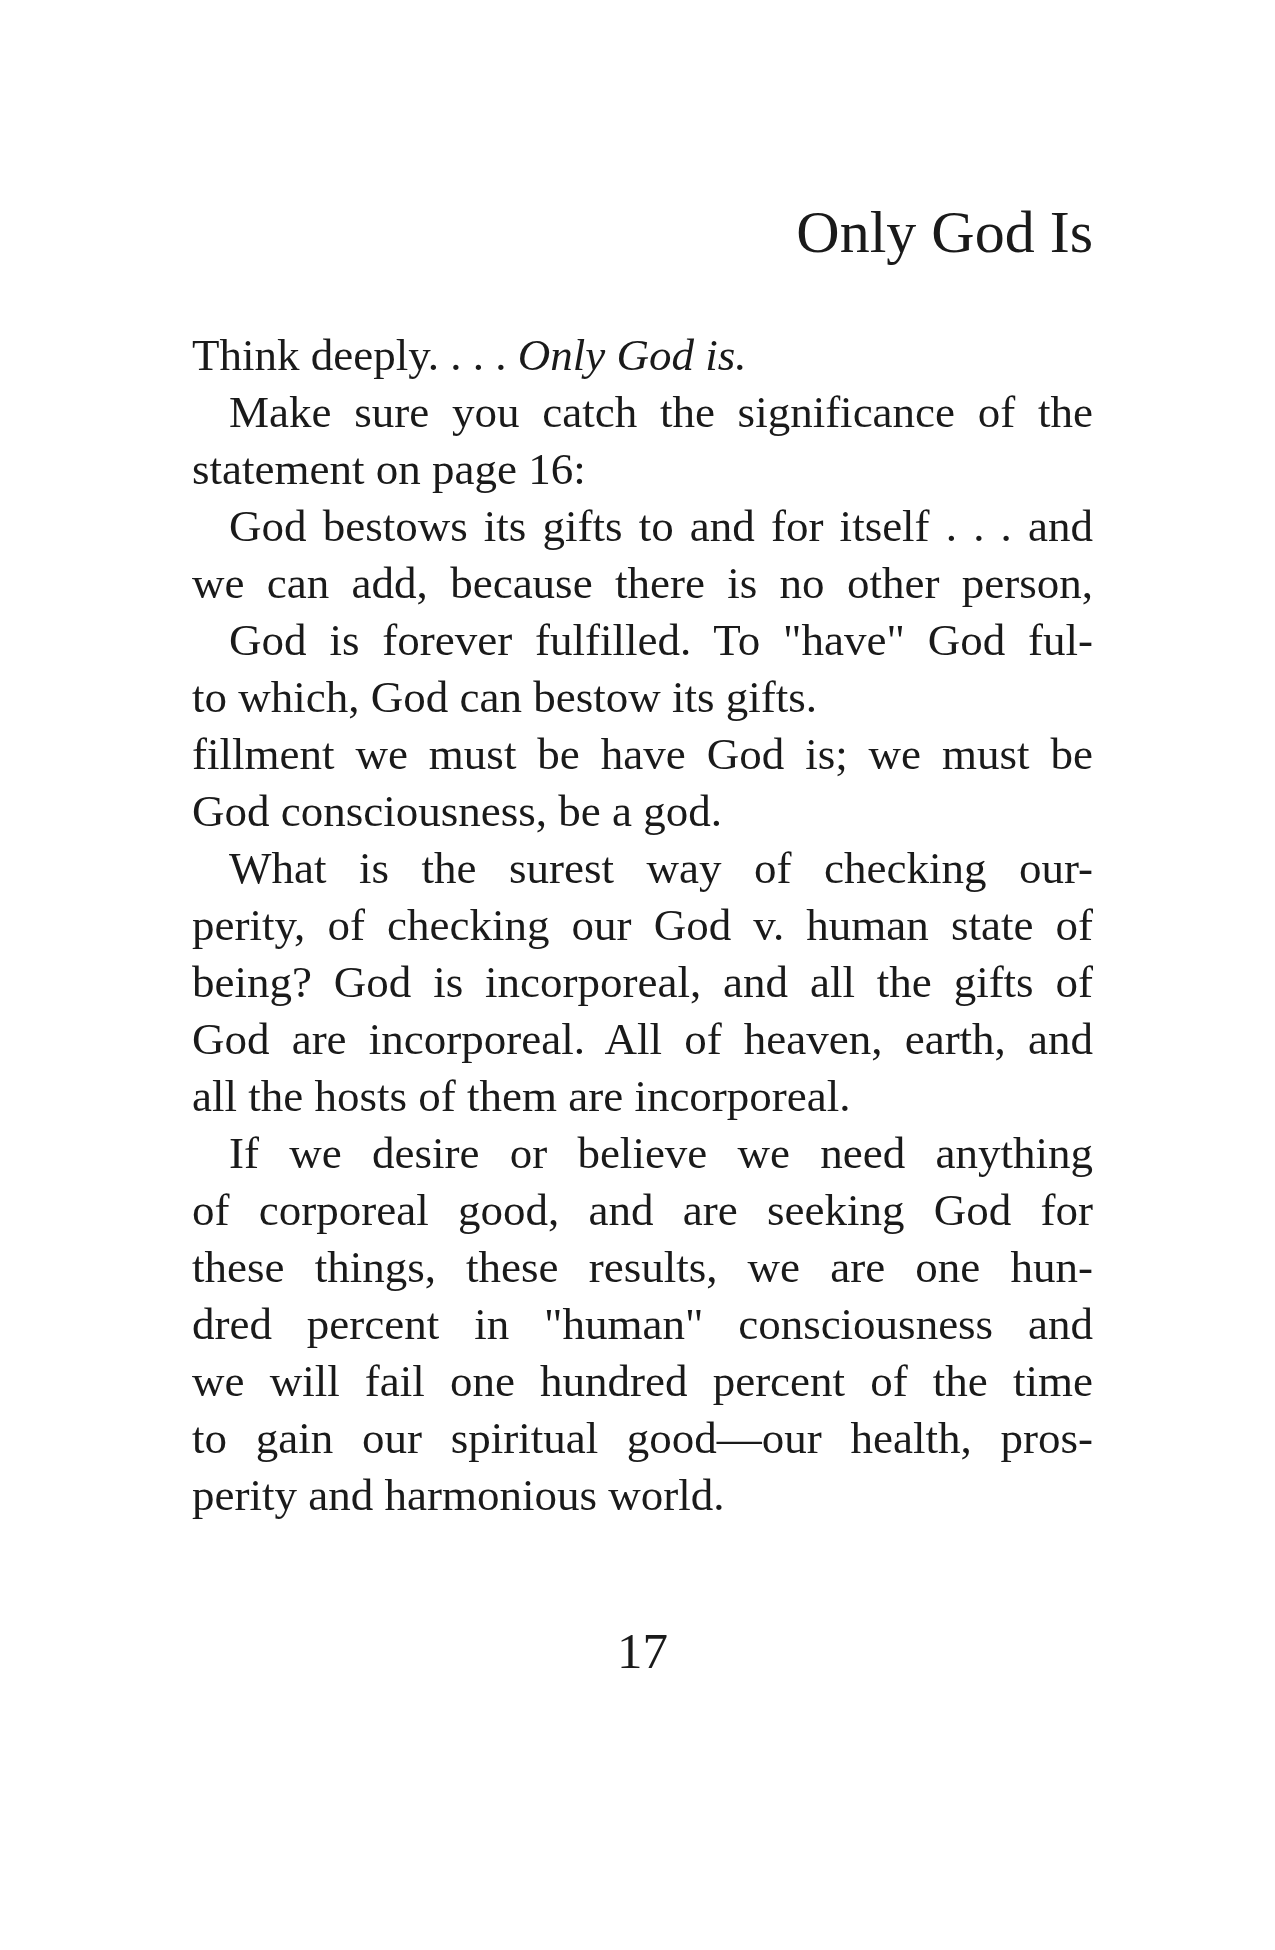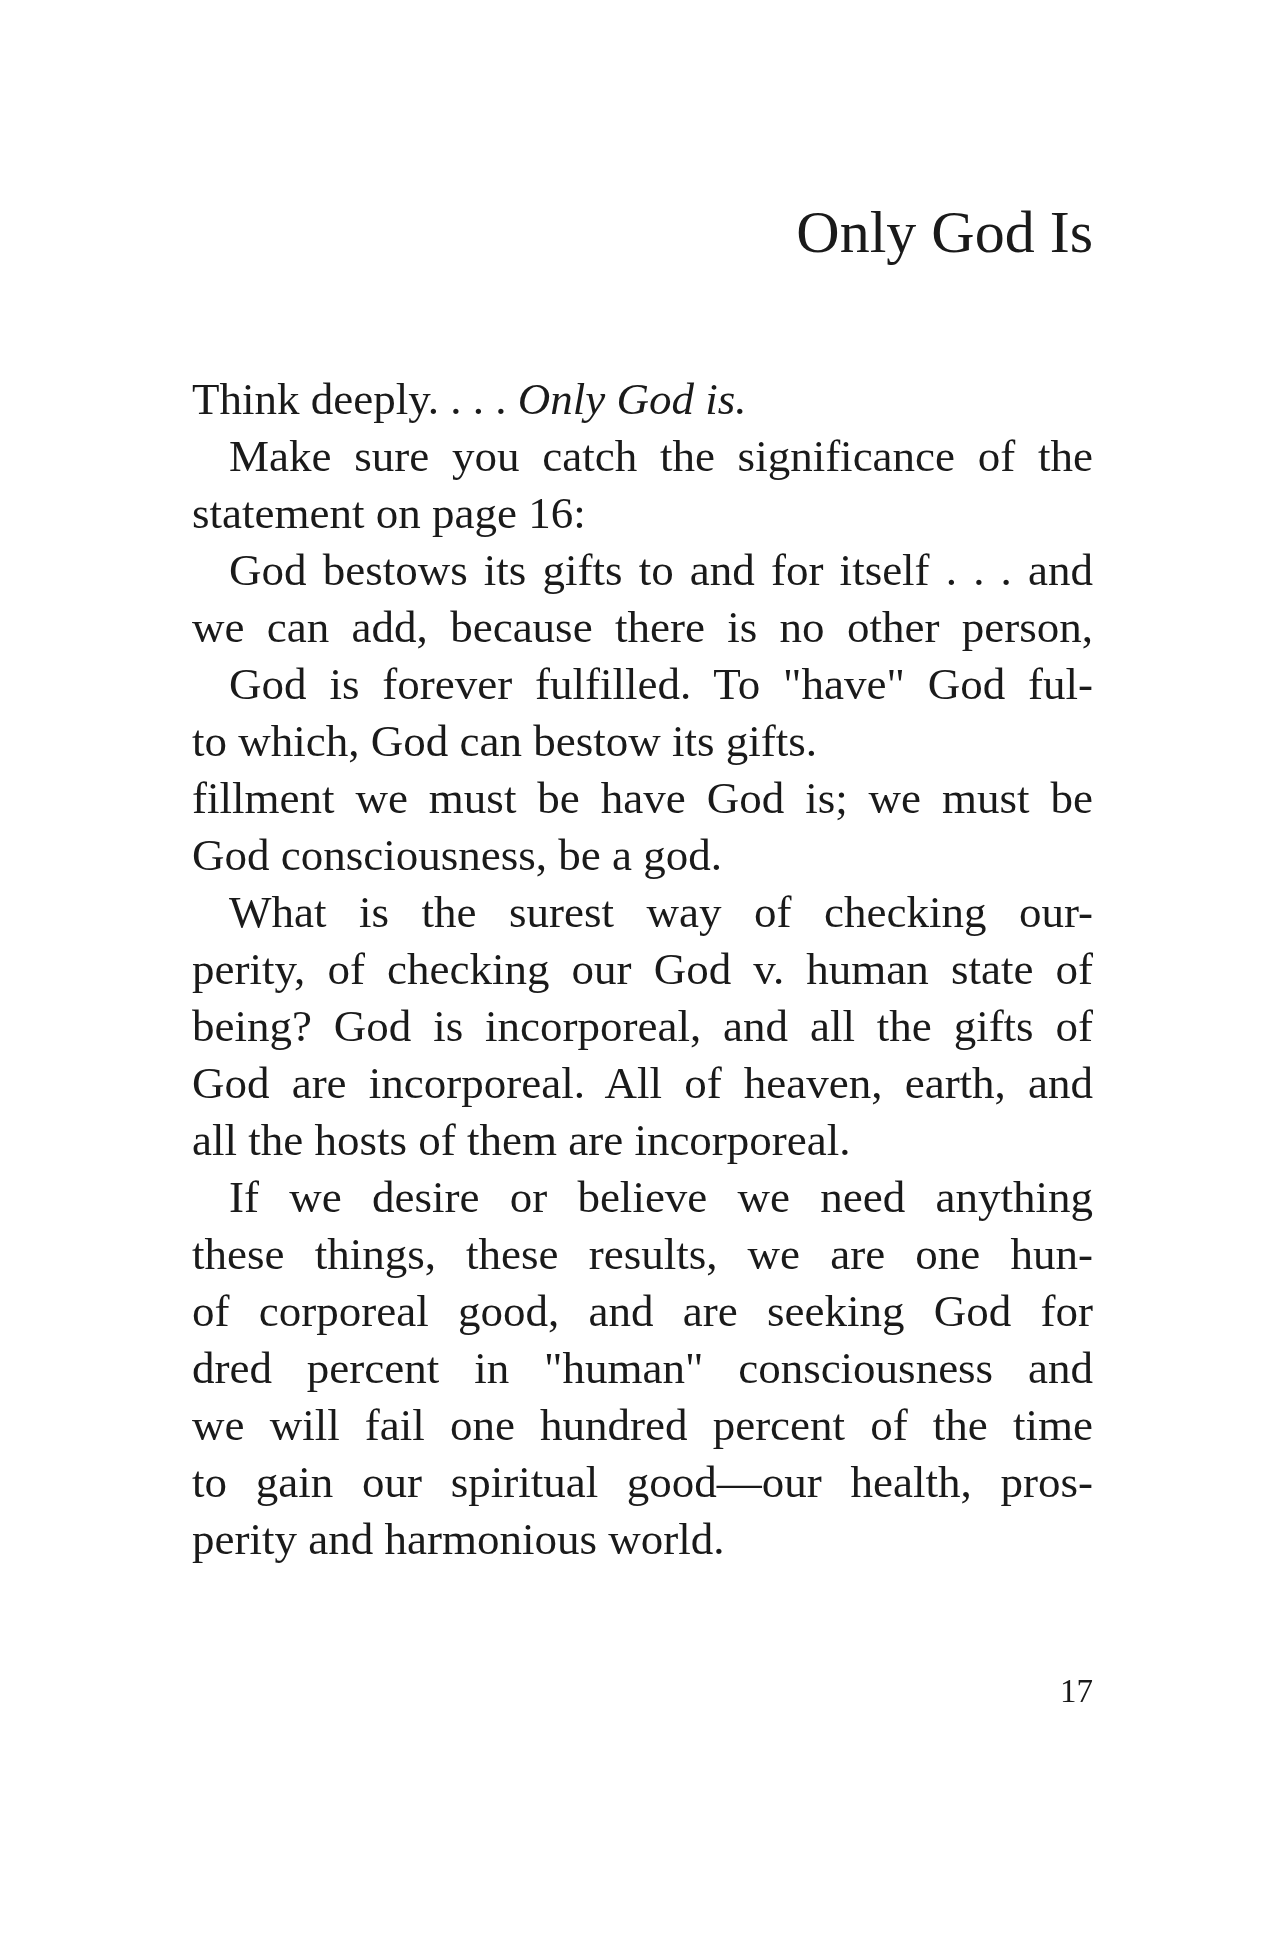--- a/index.html
+++ b/index.html
@@ -25,45 +25,43 @@
     line-height: 62px;
     white-space: nowrap;
   }
   .body-text {
     position: absolute;
     left: 192px;
     top: 327px;
     width: 901px;
     font-size: 45px;
     line-height: 57px;
-    margin-top: 44px;
   }
   .line {
     height: 57px;
     overflow: hidden;
   }
   .line.just {
     text-align: justify;
     text-align-last: justify;
   }
   .line.indent {
     padding-left: 37px;
   }
   .it {
     font-style: italic;
   }
   .page-number {
     position: absolute;
     left: 192px;
     top: 1630px;
     width: 901px;
-    text-align: right;
-    font-size: 33px;
+    text-align: center;
+    font-size: 51px;
     line-height: 43px;
-    margin-top: 40px;
   }
 </style>
 </head>
 <body>
 
 <div>
   <div class="chapter-title">Only God Is</div>
 
   <div class="body-text">
       <div class="line"><span>Think deeply. . . . </span><span class="it">Only God is.</span></div>
@@ -74,22 +72,22 @@
       <div class="line just indent"><span>God is forever fulfilled. To "have" God ful-</span></div>
       <div class="line"><span>to which, God can bestow its gifts.</span></div>
       <div class="line just"><span>fillment we must be have God is; we must be</span></div>
       <div class="line"><span>God consciousness, be a god.</span></div>
       <div class="line just indent"><span>What is the surest way of checking our-</span></div>
       <div class="line just"><span>perity, of checking our God v. human state of</span></div>
       <div class="line just"><span>being? God is incorporeal, and all the gifts of</span></div>
       <div class="line just"><span>God are incorporeal. All of heaven, earth, and</span></div>
       <div class="line"><span>all the hosts of them are incorporeal.</span></div>
       <div class="line just indent"><span>If we desire or believe we need anything</span></div>
+      <div class="line just"><span>of corporeal good, and are seeking God for</span></div>
       <div class="line just"><span>these things, these results, we are one hun-</span></div>
-      <div class="line just"><span>of corporeal good, and are seeking God for</span></div>
       <div class="line just"><span>dred percent in "human" consciousness and</span></div>
       <div class="line just"><span>we will fail one hundred percent of the time</span></div>
       <div class="line just"><span>to gain our spiritual good—our health, pros-</span></div>
       <div class="line"><span>perity and harmonious world.</span></div>
     </div>
 
   <div class="page-number">17</div>
 </div>
 
 </body></html>

